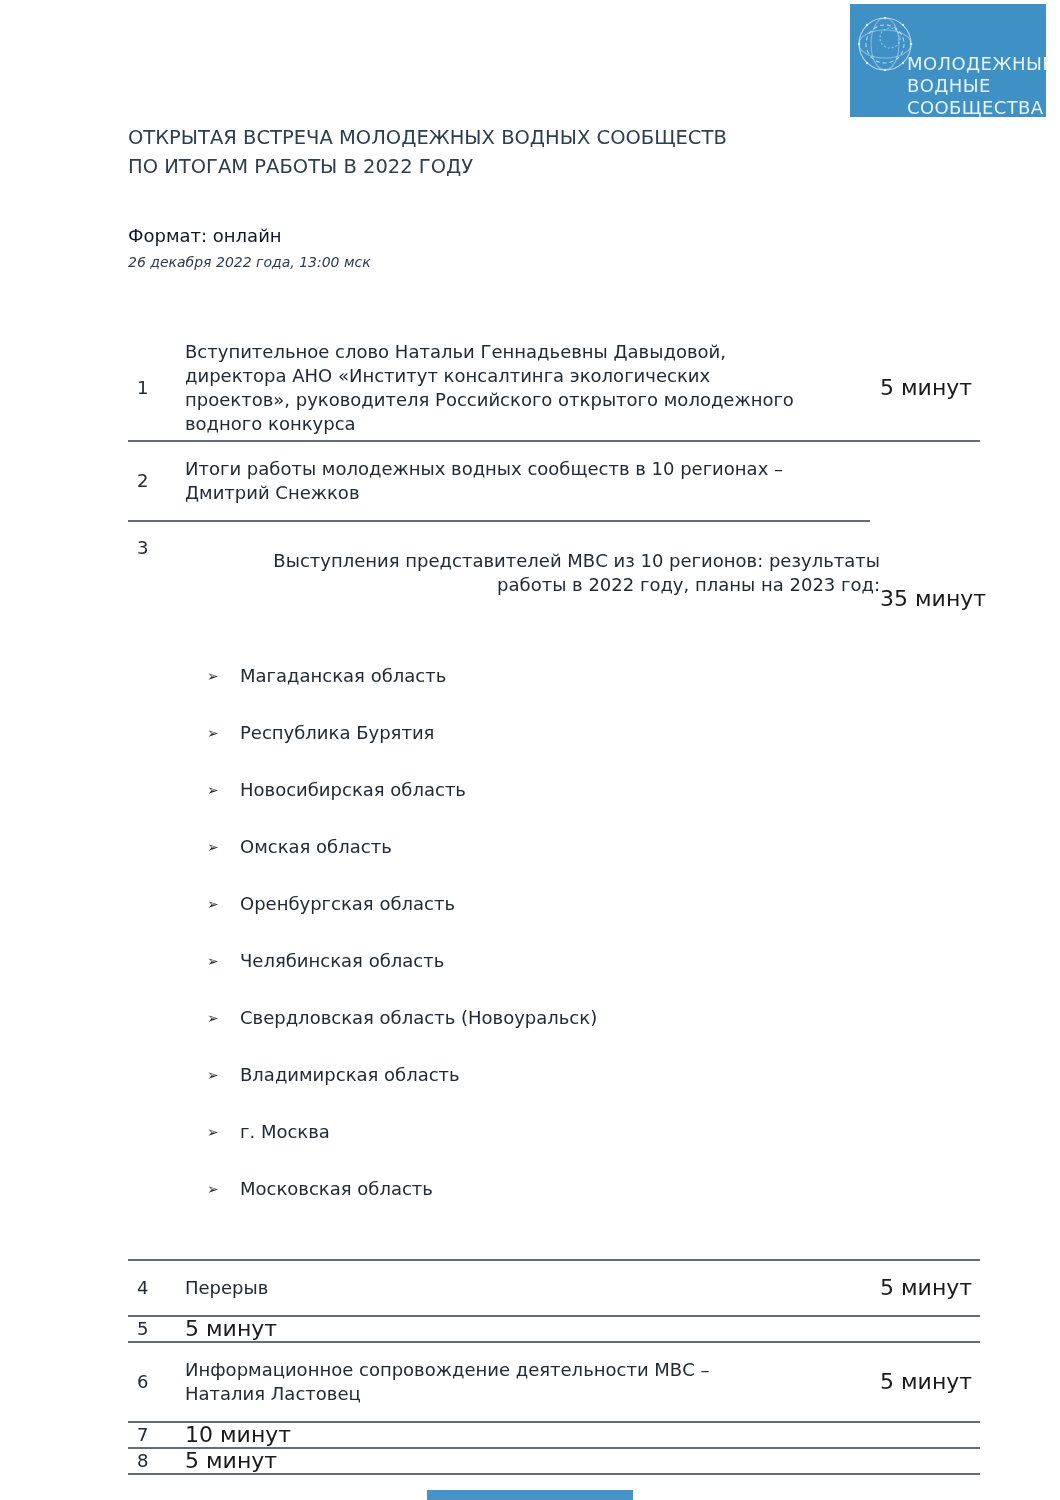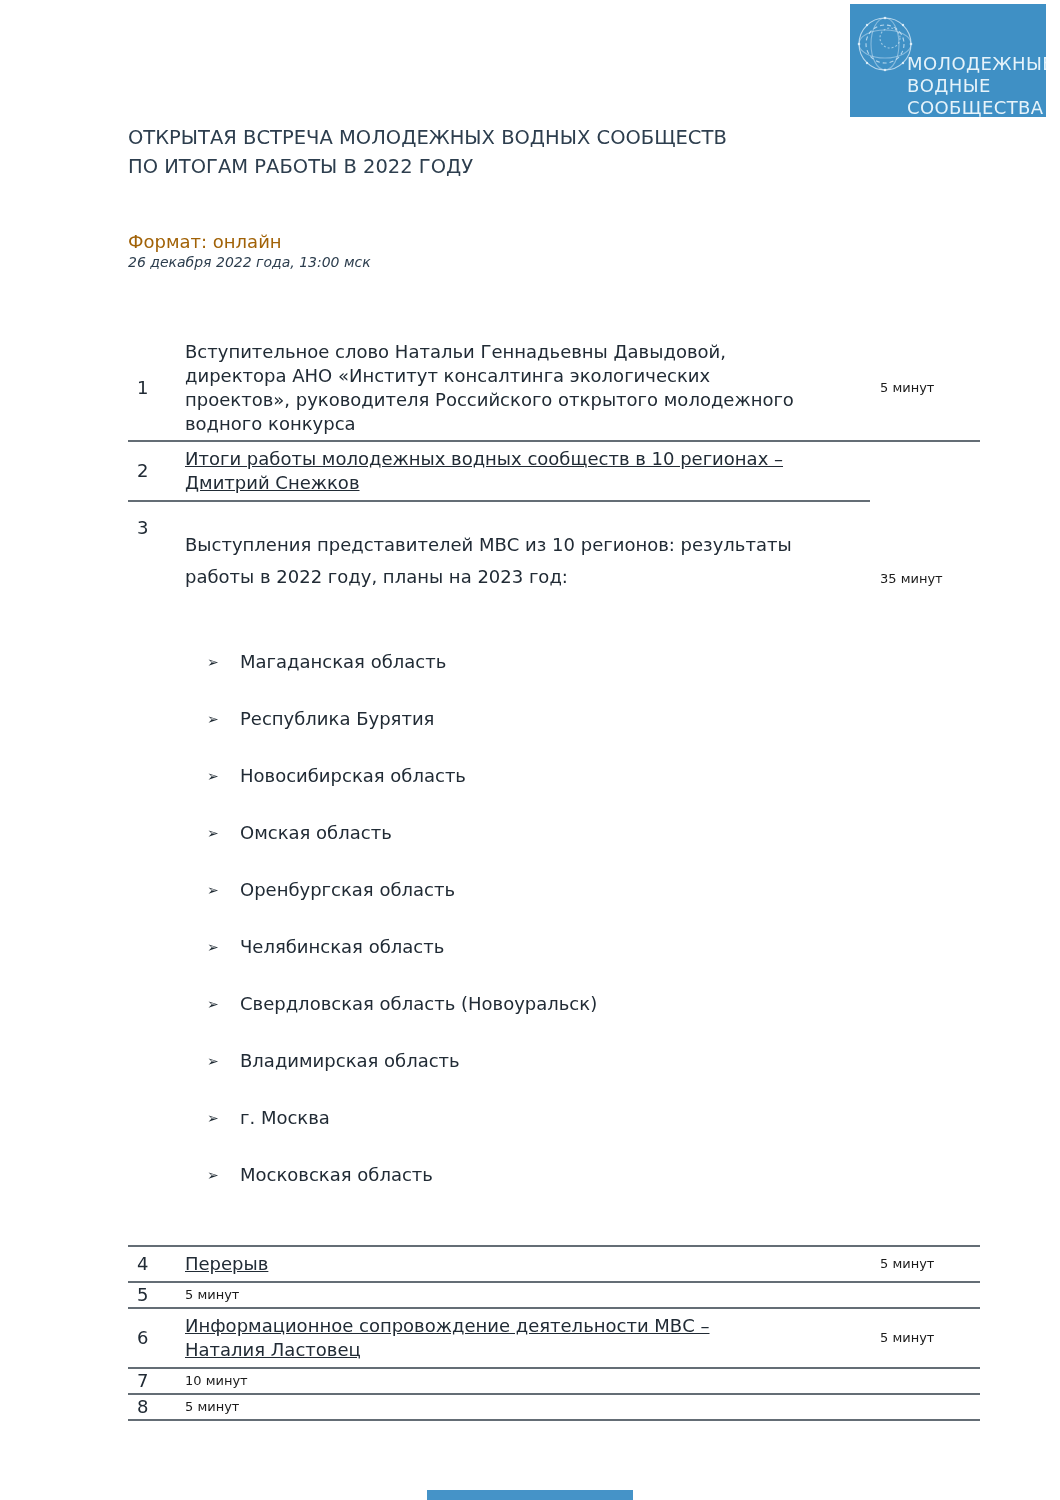--- a/index.html
+++ b/index.html
@@ -17,22 +17,22 @@
   .logo-text{
     position:absolute;left:57px;top:49px;color:#e6f3fa;
     font-size:18px;line-height:22px;letter-spacing:0.4px;white-space:nowrap;
   }
   
   .title{
     position:absolute;left:128px;top:123px;width:800px;
     color:#2d3e4e;font-size:19.5px;line-height:29px;white-space:pre-line;
   }
   .format{
-    position:absolute;left:128px;top:231px;
-    color:#a16207;font-size:18px;
+    position:absolute;left:128px;top:225px;
+    color:#0f172a;font-size:18px;
   }
   .datetime{
     position:absolute;left:128px;top:254px;
     color:#2d3e4e;font-size:14px;font-style:italic;
   }
   
   .agenda{
     position:absolute;left:128px;top:336px;width:852px;
     color:#212b35;font-size:18px;
   }
@@ -47,29 +47,29 @@
     background:#646d75;
   }
   .col-num{
     width:57px;box-sizing:border-box;padding-left:9px;flex-shrink:0;
     font-size:18px;line-height:24px;
   }
   .col-text{
     width:695px;flex-shrink:0;line-height:24px;white-space:pre-line;
   }
   .col-dur{
-    width:100px;flex-shrink:0;font-size:13px;color:#1b1b1b;white-space:nowrap;
+    width:100px;flex-shrink:0;font-size:22px;color:#1b1b1b;white-space:nowrap;
     line-height:22px;
   }
   .pad-lg .col-text{padding:4px 0;}
-  .pad-sm .col-text{padding:5px 0;text-decoration:underline;}
+  .pad-sm .col-text{padding:15px 0;}
   
   .row3 .col-num{margin-top:14px;}
   .row3 .col-dur{margin-top:66px;}
-  .row3-head{line-height:32px;white-space:pre-line;margin:3px 0 4px 0;}
+  .row3-head{line-height:24px;white-space:pre-line;margin:3px 0 14px 0;text-align:right;}
   .region-list{list-style:none;margin:0 0 6px 0;padding:0 0 0 22px;}
   .region-item{display:flex;align-items:center;height:33px;}
   .arrow{width:20px;font-size:14px;color:#1f2a33;flex-shrink:0;}
   .region-label{margin-left:13px;}
   
   .footer-bar{
     position:absolute;left:427px;bottom:0;width:206px;height:10px;
     background:#4593c8;
   }
 </style>

